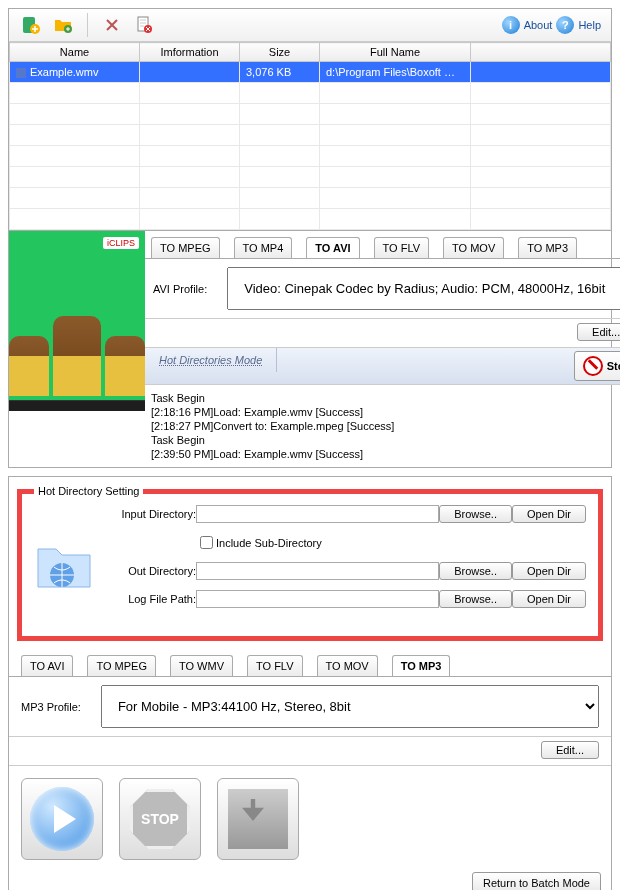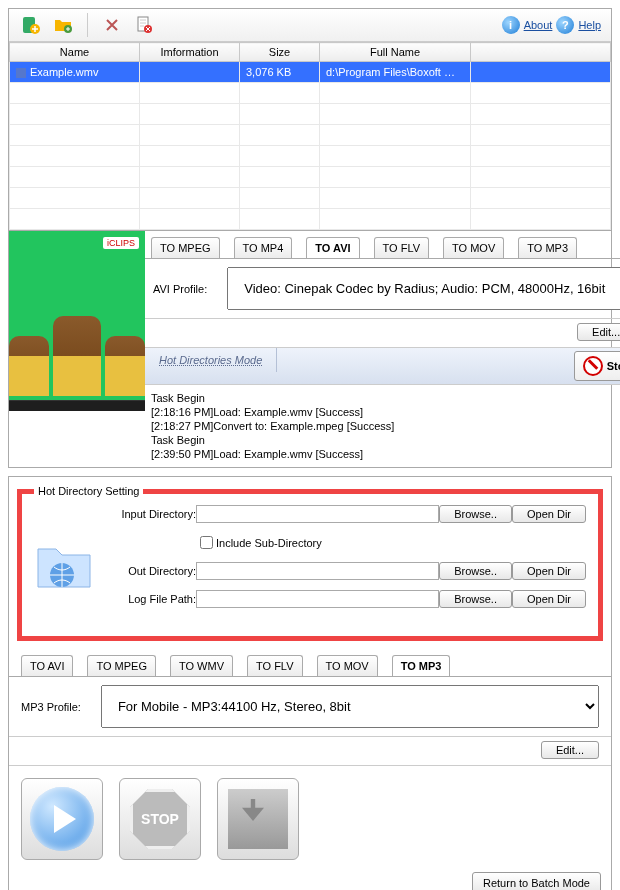--- a/index.html
+++ b/index.html
@@ -5,21 +5,21 @@
 body{margin:0;font-family:Tahoma,Arial,sans-serif;font-size:11px;background:#fff;color:#000;width:620px}
 .win{border:1px solid #aaa;margin:8px;background:#fff}
 .toolbar{display:flex;align-items:center;padding:4px 6px;border-bottom:1px solid #ccc;background:linear-gradient(#fff,#f0f0f0)}
 .toolbar .sep{width:1px;height:24px;background:#ccc;margin:0 8px}
 .toolbar .spacer{flex:1}
 .tbtn{display:flex;align-items:center;padding:2px 6px;cursor:pointer}
 .tbtn svg{width:20px;height:20px}
 .ico{display:inline-block;width:18px;height:18px;border-radius:50%}
 .info-icon{background:radial-gradient(circle at 35% 35%,#9ed6ff,#1e7dd6);color:#fff;text-align:center;line-height:18px;font-weight:bold}
 .help-icon{background:radial-gradient(circle at 35% 35%,#9ed6ff,#1e7dd6);color:#fff;text-align:center;line-height:18px;font-weight:bold}
-.link{color:#1a4fa0;text-decoration:underline;cursor:pointer;margin:0 4px}
+.link{color:#1a4fa0;cursor:pointer;margin:0 4px}
 table.grid{width:100%;border-collapse:collapse;table-layout:fixed}
 table.grid th{background:linear-gradient(#fdfdfd,#ececec);border:1px solid #c8c8c8;text-align:center;padding:3px 6px;font-weight:normal;font-size:11px}
 table.grid td{border:1px solid #e8e8e8;padding:2px 6px;height:16px;white-space:nowrap;overflow:hidden;text-overflow:ellipsis}
 table.grid tr.sel td{background:#3470ff;color:#fff}
 .preview{display:flex;border-top:1px solid #aaa}
 .thumb{width:190px;height:180px;background:#22c55e;color:#fff;display:flex;flex-direction:column;justify-content:flex-end}
 .thumb .watermark{align-self:flex-end;margin:6px;font-size:9px;background:#fff;color:#c00;padding:1px 4px;border-radius:2px}
 .thumb .people{flex:1;display:flex;align-items:flex-end;justify-content:center;gap:4px;padding-bottom:4px}
 .person{width:40px;height:60px;background:linear-gradient(#8a5a2b,#6b3d12);border-radius:10px 10px 0 0;position:relative}
 .person::after{content:"";position:absolute;bottom:0;left:0;right:0;height:40px;background:#e8c040}

